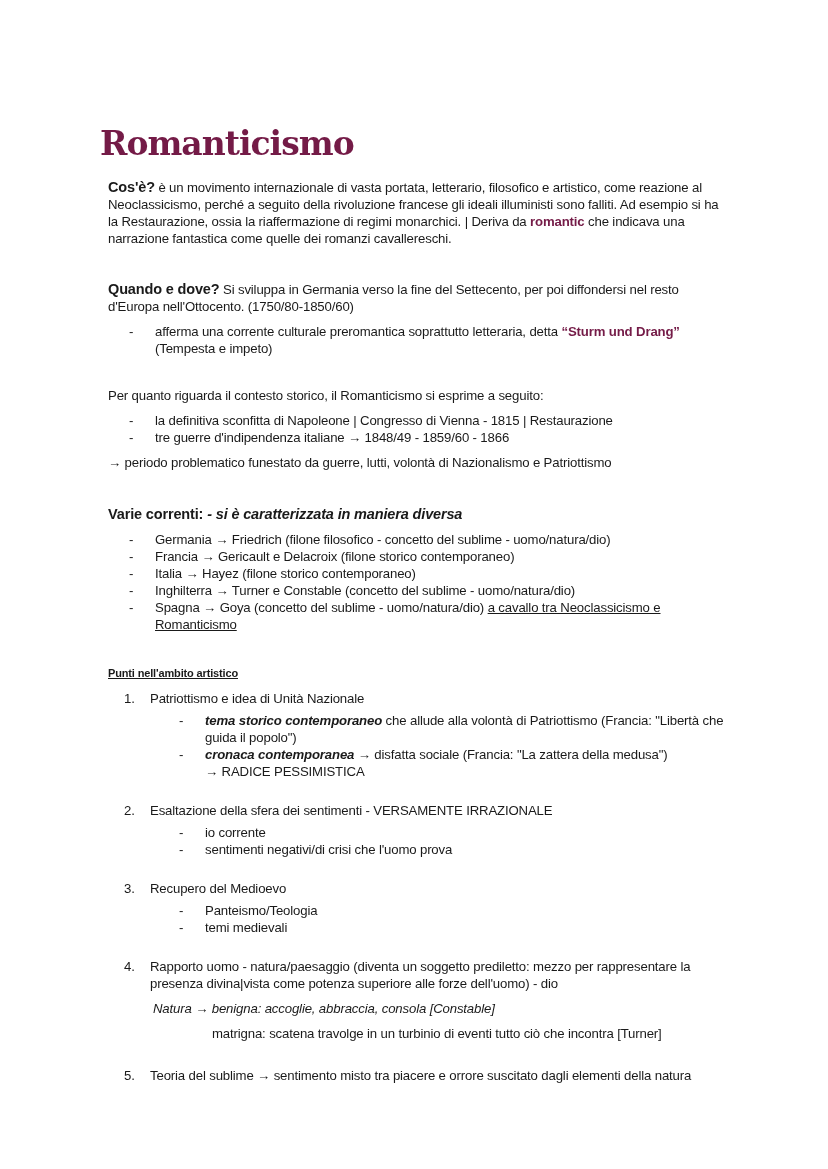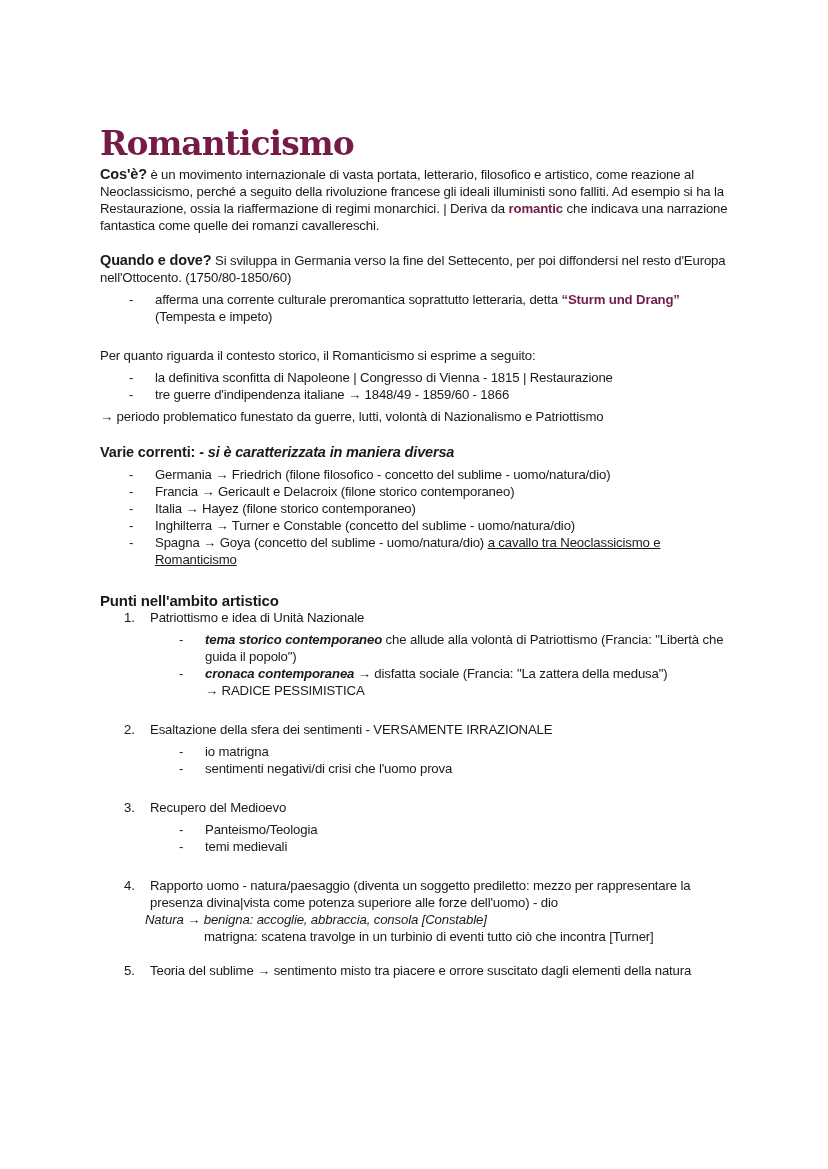--- a/index.html
+++ b/index.html
@@ -5,38 +5,38 @@
     html, body { margin: 0; padding: 0; background: #ffffff; }
     body {
       width: 828px; height: 1169px; position: relative; overflow: hidden;
       font-family: "Liberation Sans", "DejaVu Sans", sans-serif;
       color: #1a1a1a;
     }
     .page { position: absolute; left: 100px; top: 124px; width: 630px; font-size: 13.2px; line-height: 17px; letter-spacing: -0.15px; }
     .title {
       font-family: "DejaVu Serif", "Liberation Serif", serif;
       font-weight: bold; font-size: 33px; line-height: 40px;
-      color: #741b47; letter-spacing: -1px; margin: 0 0 2px 0;
+      color: #741b47; letter-spacing: -1px; margin: 0 0 15px 0;
     }
     .accent { color: #741b47; font-weight: bold; }
     .lead { font-weight: bold; font-size: 14.5px; }
     .bi { font-weight: bold; font-style: italic; text-align: center; }
     .u { text-decoration: underline; }
-    p { margin: 0; }
+    p { margin: 8px; }
     .gap { height: 17px; }
     .dash-list { list-style: none; margin: 5px; padding: 0; }
     .dash-list li { position: relative; padding-left: 50px; }
     .dash-list li::before { content: "-"; position: absolute; left: 24px; }
     .dash-list.deep li { padding-left: 100px; }
     .dash-list.deep li::before { left: 74px; }
     .num-item { position: relative; padding-left: 50px; }
     .num-item .num { position: absolute; left: 24px; }
     .natura { padding-left: 45px; font-style: italic; }
     .natura2 { padding-left: 104px; }
-    .section-head { font-weight: bold; font-size: 15px; }
+    .section-head { font-weight: bold; font-size: 11px; text-decoration: underline; }
   </style>
 </head>
 <body>
 
 <div class="page">
   <h1 class="title">Romanticismo</h1>
 
   <p>
     <span class="lead">Cos'è?</span><span> è un movimento internazionale di vasta portata, letterario, filosofico e artistico, come reazione al Neoclassicismo, perché a seguito della rivoluzione francese gli ideali illuministi sono falliti. Ad esempio si ha la Restaurazione, ossia la riaffermazione di regimi monarchici. | Deriva da </span><span class="accent">romantic</span><span> che indicava una narrazione fantastica come quelle dei romanzi cavallereschi.</span>
   </p>
@@ -85,21 +85,21 @@
     <li><span class="bi">cronaca contemporanea</span><span> → disfatta sociale (Francia: "La zattera della medusa")</span><br><span>→ RADICE PESSIMISTICA</span></li>
   </ul>
 
   <div class="gap"></div>
 
   <div class="num-item">
     <span class="num">2.</span>
     <span>Esaltazione della sfera dei sentimenti - VERSAMENTE IRRAZIONALE</span>
   </div>
   <ul class="dash-list deep">
-    <li>io matrigna</li>
+    <li>io corrente</li>
     <li>sentimenti negativi/di crisi che l'uomo prova</li>
   </ul>
 
   <div class="gap"></div>
 
   <div class="num-item">
     <span class="num">3.</span>
     <span>Recupero del Medioevo</span>
   </div>
   <ul class="dash-list deep">

